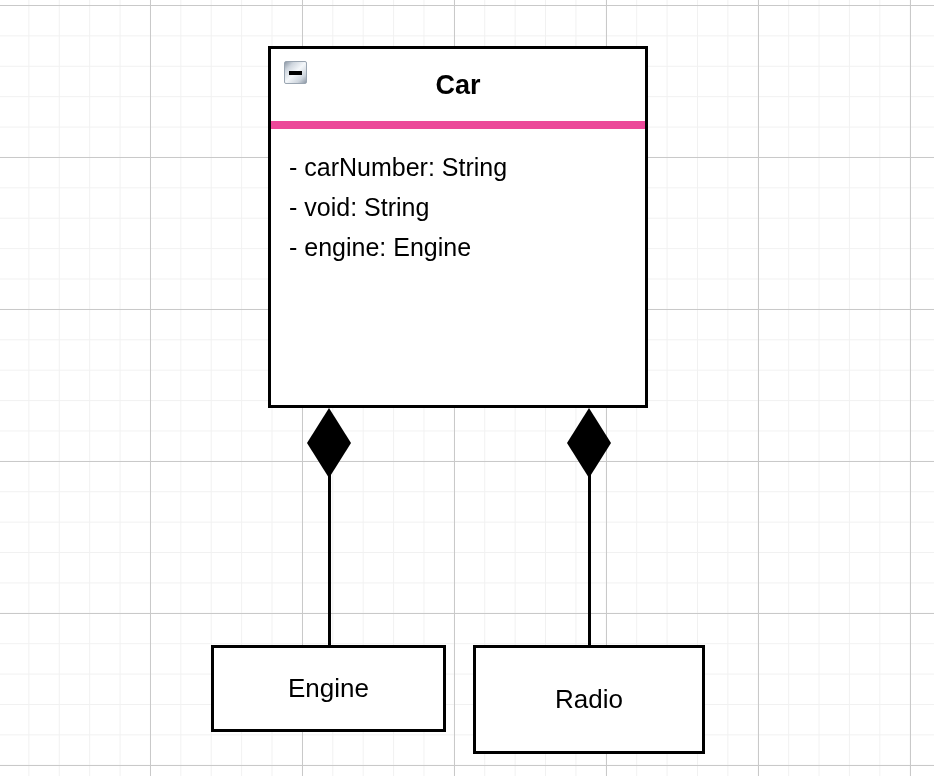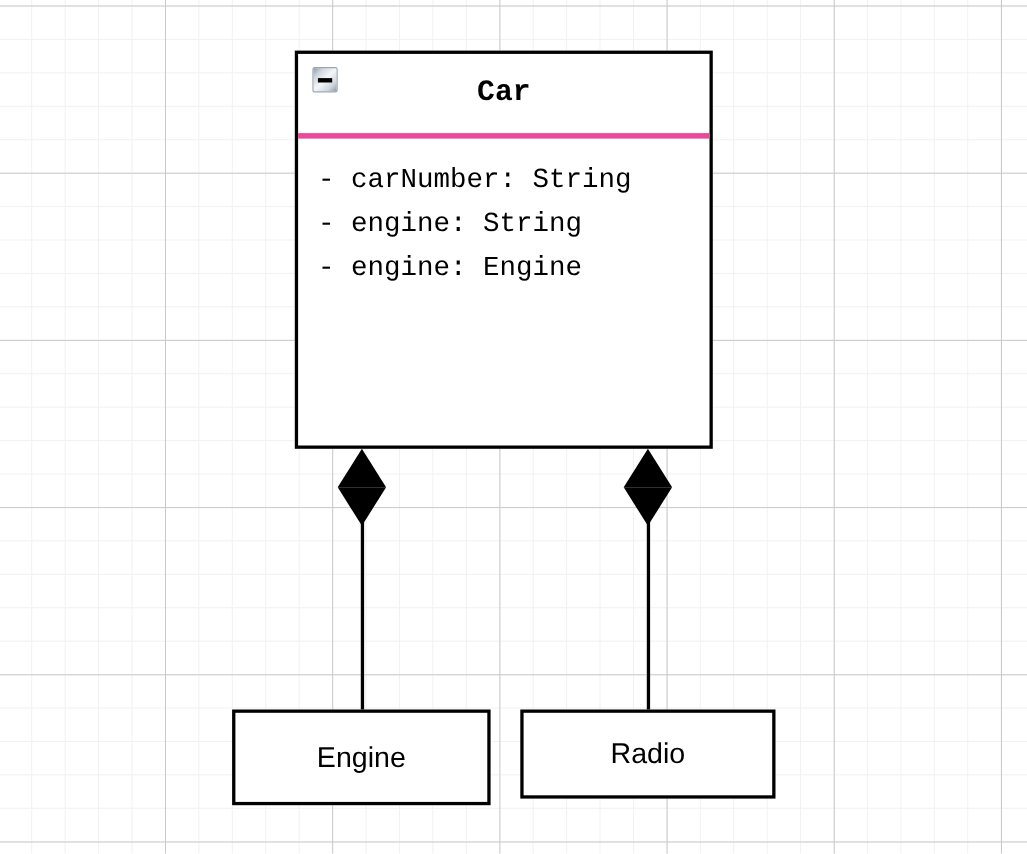--- a/index.html
+++ b/index.html
@@ -51,24 +51,23 @@
   
   #car-class {
     left: 268px;
     top: 46px;
     width: 380px;
     height: 362px;
   }
   .compartment {
     position: relative;
     box-sizing: border-box;
-    font-family: Liberation Mono, monospace;
   }
   .compartment + .compartment {
-    border-top: 5px solid #ec4899;
+    border-top: 8px solid #ec4899;
   }
   #car-header {
     height: 72px;
     display: flex;
     align-items: center;
     justify-content: center;
   }
   #car-title {
     font-size: 27px;
     font-weight: bold;
@@ -126,21 +125,21 @@
   #engine-class {
     left: 211px;
     top: 645px;
     width: 235px;
     height: 87px;
   }
   #radio-class {
     left: 473px;
     top: 645px;
     width: 232px;
-    height: 81px;
+    height: 109px;
   }
 
   
   .edge-line {
     position: absolute;
     width: 3px;
     background: #000000;
   }
   #edge-engine-line {
     left: 328px;
@@ -179,21 +178,21 @@
 
     <div class="compartment" id="car-header">
       <div id="collapse-icon">
         <span class="minus-bar"></span>
       </div>
       <span id="car-title">Car</span>
     </div>
 
     <div class="compartment" id="car-attributes">
       <div class="member-line">- carNumber: String</div>
-      <div class="member-line">- engine: String</div>
+      <div class="member-line">- void: String</div>
       <div class="member-line">- engine: Engine</div>
     </div>
 
 
   </div>
 
   <div class="edge-line" id="edge-engine-line"></div>
   <div class="diamond diamond-top" id="diamond-engine-top"></div>
   <div class="diamond diamond-bottom" id="diamond-engine-bottom"></div>
 

